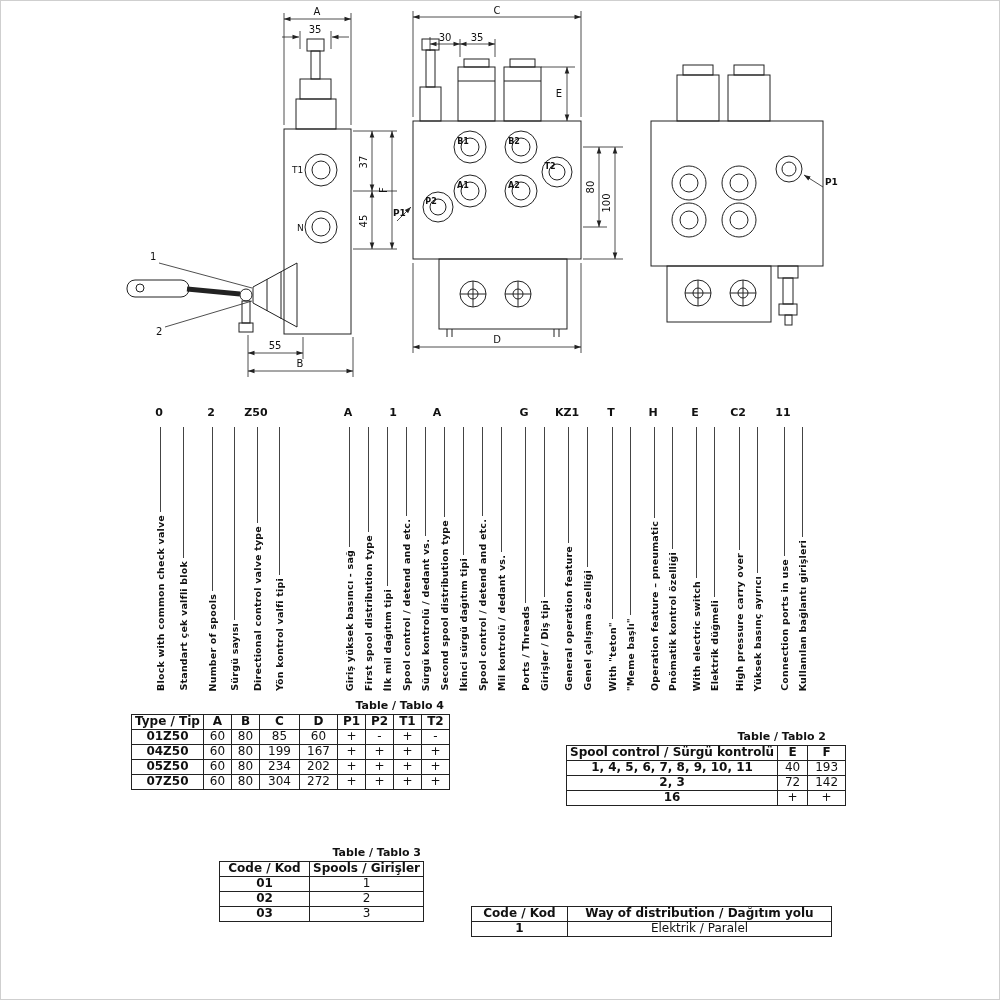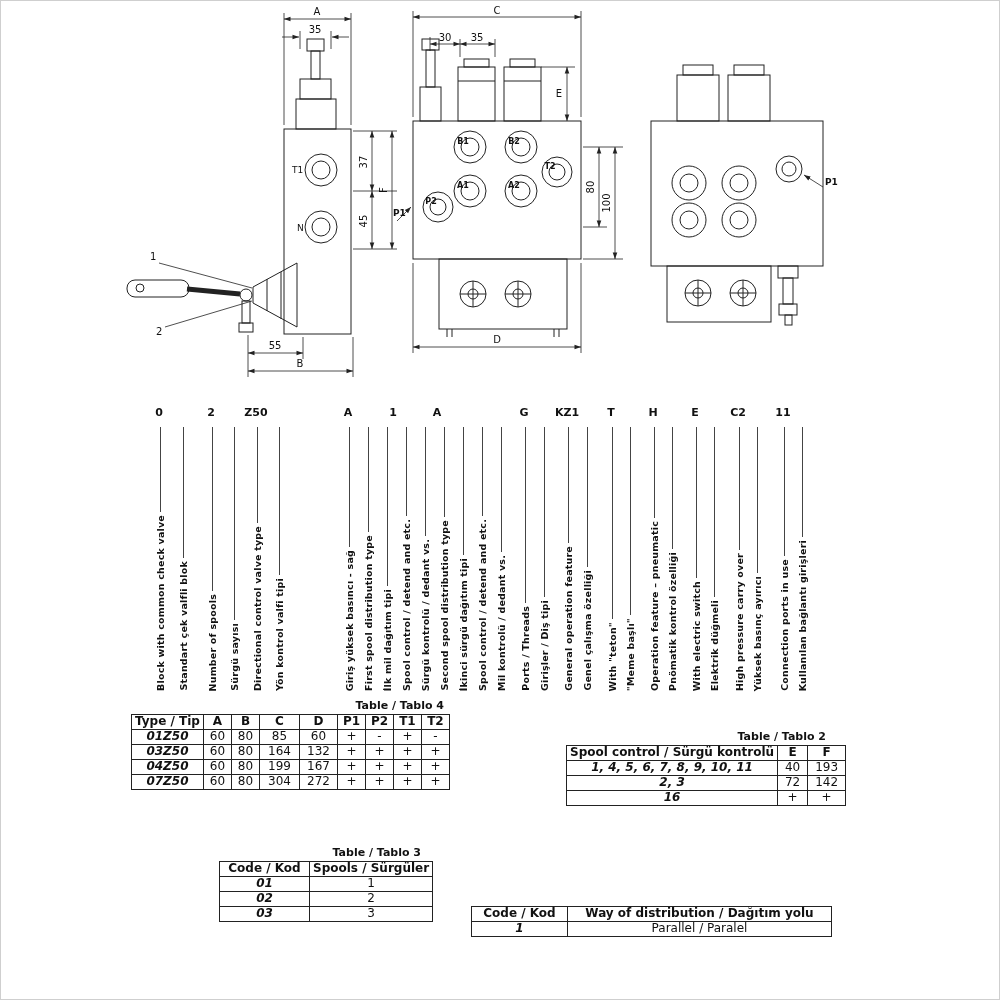--- a/index.html
+++ b/index.html
@@ -10,21 +10,21 @@
   svg text { font-family:"DejaVu Sans", sans-serif; }
 
   .code { position:absolute; top:405px; transform:translateX(-50%); font-size:11px; font-weight:bold; white-space:nowrap; }
   .vlabel { position:absolute; top:426px; height:264px; width:16px; display:flex; flex-direction:column; align-items:center; }
   .vlabel .lead { flex:1 1 auto; min-height:6px; width:1px; background:#444; margin-bottom:3px; }
   .vlabel .txt { writing-mode:vertical-rl; transform:rotate(180deg); font-size:9.5px; font-weight:bold; white-space:nowrap; letter-spacing:0.2px; }
 
   table { position:absolute; border-collapse:collapse; font-size:12px; background:#fff; table-layout:fixed; }
   th, td { border:1px solid #222; text-align:center; padding:0 3px; height:15px; line-height:1.1; overflow:hidden; white-space:nowrap; }
   th { font-weight:bold; }
-  tbody td:first-child { font-weight:bold;font-style:italic; }
+  tbody td:first-child { font-weight:bold; }
   .tbl-title { position:absolute; font-size:11px; font-weight:bold; text-align:right; white-space:nowrap; }
 </style>
 </head>
 <body>
 
 <div class="canvas">
 
   <svg class="drawings" width="1000" height="400" viewBox="0 0 1000 400">
     <defs>
       <marker id="arr" viewBox="0 0 10 10" refX="9.5" refY="5" markerWidth="9" markerHeight="9" orient="auto-start-reverse">
@@ -369,44 +369,44 @@
           <td>80</td>
           <td>85</td>
           <td>60</td>
           <td>+</td>
           <td>-</td>
           <td>+</td>
           <td>-</td>
         </tr>
 
 
-        <tr>
-          <td>03Z50</td>
-          <td>60</td>
-          <td>80</td>
-          <td>164</td>
-          <td>132</td>
-          <td>+</td>
-          <td>+</td>
-          <td>+</td>
-          <td>+</td>
-        </tr>
 
         <tr>
           <td>04Z50</td>
           <td>60</td>
           <td>80</td>
           <td>199</td>
           <td>167</td>
           <td>+</td>
           <td>+</td>
           <td>+</td>
           <td>+</td>
         </tr>
 
+        <tr>
+          <td>05Z50</td>
+          <td>60</td>
+          <td>80</td>
+          <td>234</td>
+          <td>202</td>
+          <td>+</td>
+          <td>+</td>
+          <td>+</td>
+          <td>+</td>
+        </tr>
 
 
         <tr>
           <td>07Z50</td>
           <td>60</td>
           <td>80</td>
           <td>304</td>
           <td>272</td>
           <td>+</td>
           <td>+</td>
@@ -445,21 +445,21 @@
           <td>+</td>
         </tr>
       </tbody>
   </table>
 
   <div class="tbl-title" style="left:218px; top:845px; width:202px">Table / Tablo 3</div>
   <table style="left:218px; top:860px">
     <thead>
       <tr>
         <th style="width:90px">Code / Kod</th>
-        <th style="width:112px">Spools / Sürgüler</th>
+        <th style="width:112px">Spools / Girişler</th>
       </tr>
     </thead>
     <tbody>
 
         <tr>
           <td>01</td>
           <td>1</td>
         </tr>
 
         <tr>
@@ -479,18 +479,18 @@
     <thead>
       <tr>
         <th style="width:96px">Code / Kod</th>
         <th style="width:264px">Way of distribution / Dağıtım yolu</th>
       </tr>
     </thead>
     <tbody>
 
         <tr>
           <td>1</td>
-          <td>Parallel / Paralel</td>
+          <td>Elektrik / Paralel</td>
         </tr>
       </tbody>
   </table>
 
 </div>
 
 </body></html>

